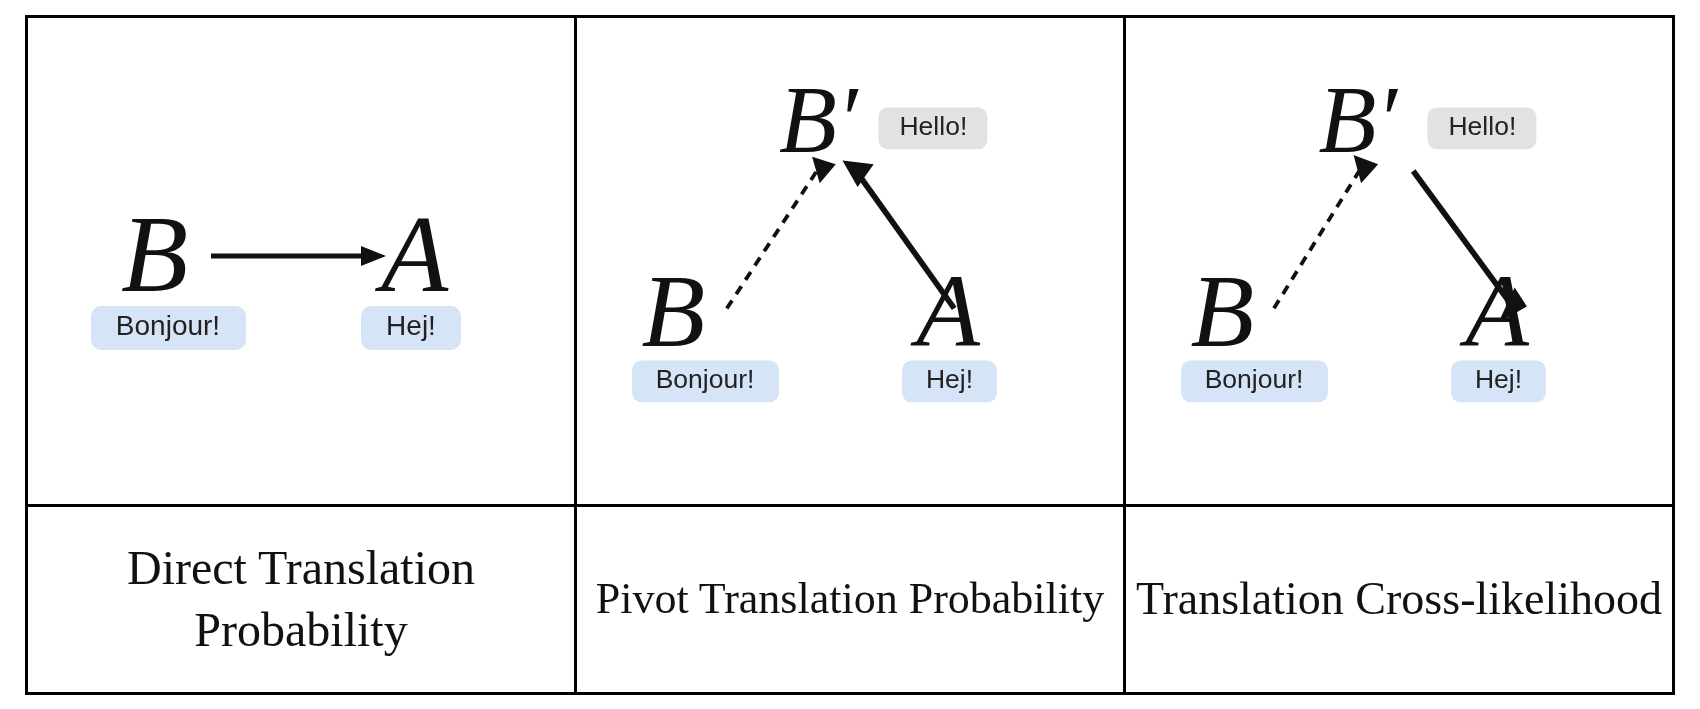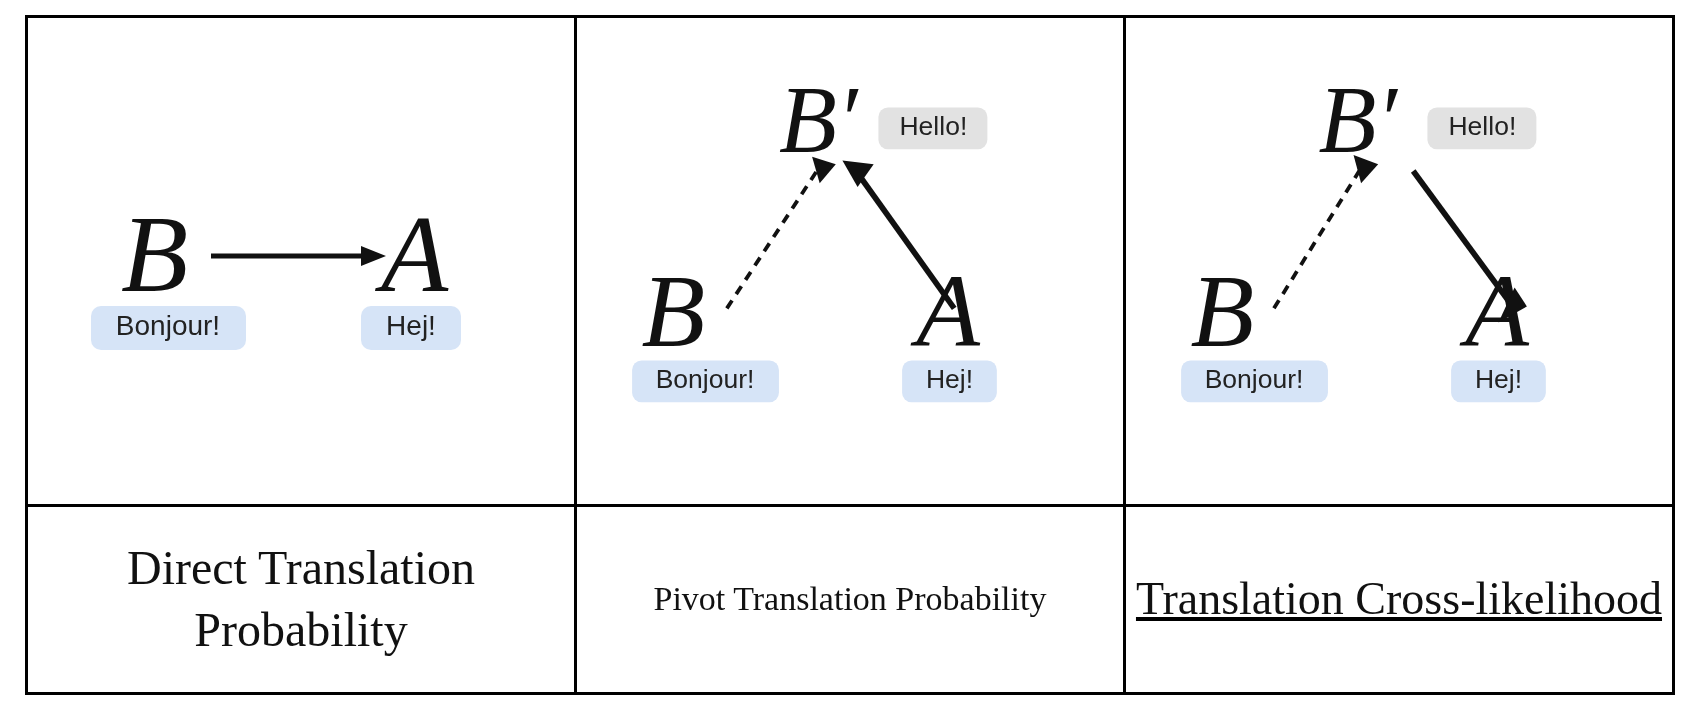--- a/index.html
+++ b/index.html
@@ -94,24 +94,24 @@
     </div>
 
     <div style="display:flex; height:185px;">
 
       <div style="flex:1; border-right:3px solid #000; display:flex; align-items:center; justify-content:center;">
         <span style="font-size:48px; font-family:Georgia,'Times New Roman',serif; color:#111; text-align:center; line-height:1.3;">Direct Translation
 Probability</span>
       </div>
 
       <div style="flex:1; border-right:3px solid #000; display:flex; align-items:center; justify-content:center;">
-        <span style="font-size:34px; font-family:Georgia,'Times New Roman',serif; color:#111; text-align:center; line-height:1.3;">Pivot Translation
+        <span style="font-size:44px; font-family:Georgia,'Times New Roman',serif; color:#111; text-align:center; line-height:1.3;">Pivot Translation
 Probability</span>
       </div>
 
-      <div style="flex:1; display:flex; align-items:center; justify-content:center;text-decoration:underline;">
+      <div style="flex:1; display:flex; align-items:center; justify-content:center;">
         <span style="font-size:46px; font-family:Georgia,'Times New Roman',serif; color:#111; text-align:center; line-height:1.3;">Translation
 Cross-likelihood</span>
       </div>
 
     </div>
   </div>
 </div>
 
 </body></html>

